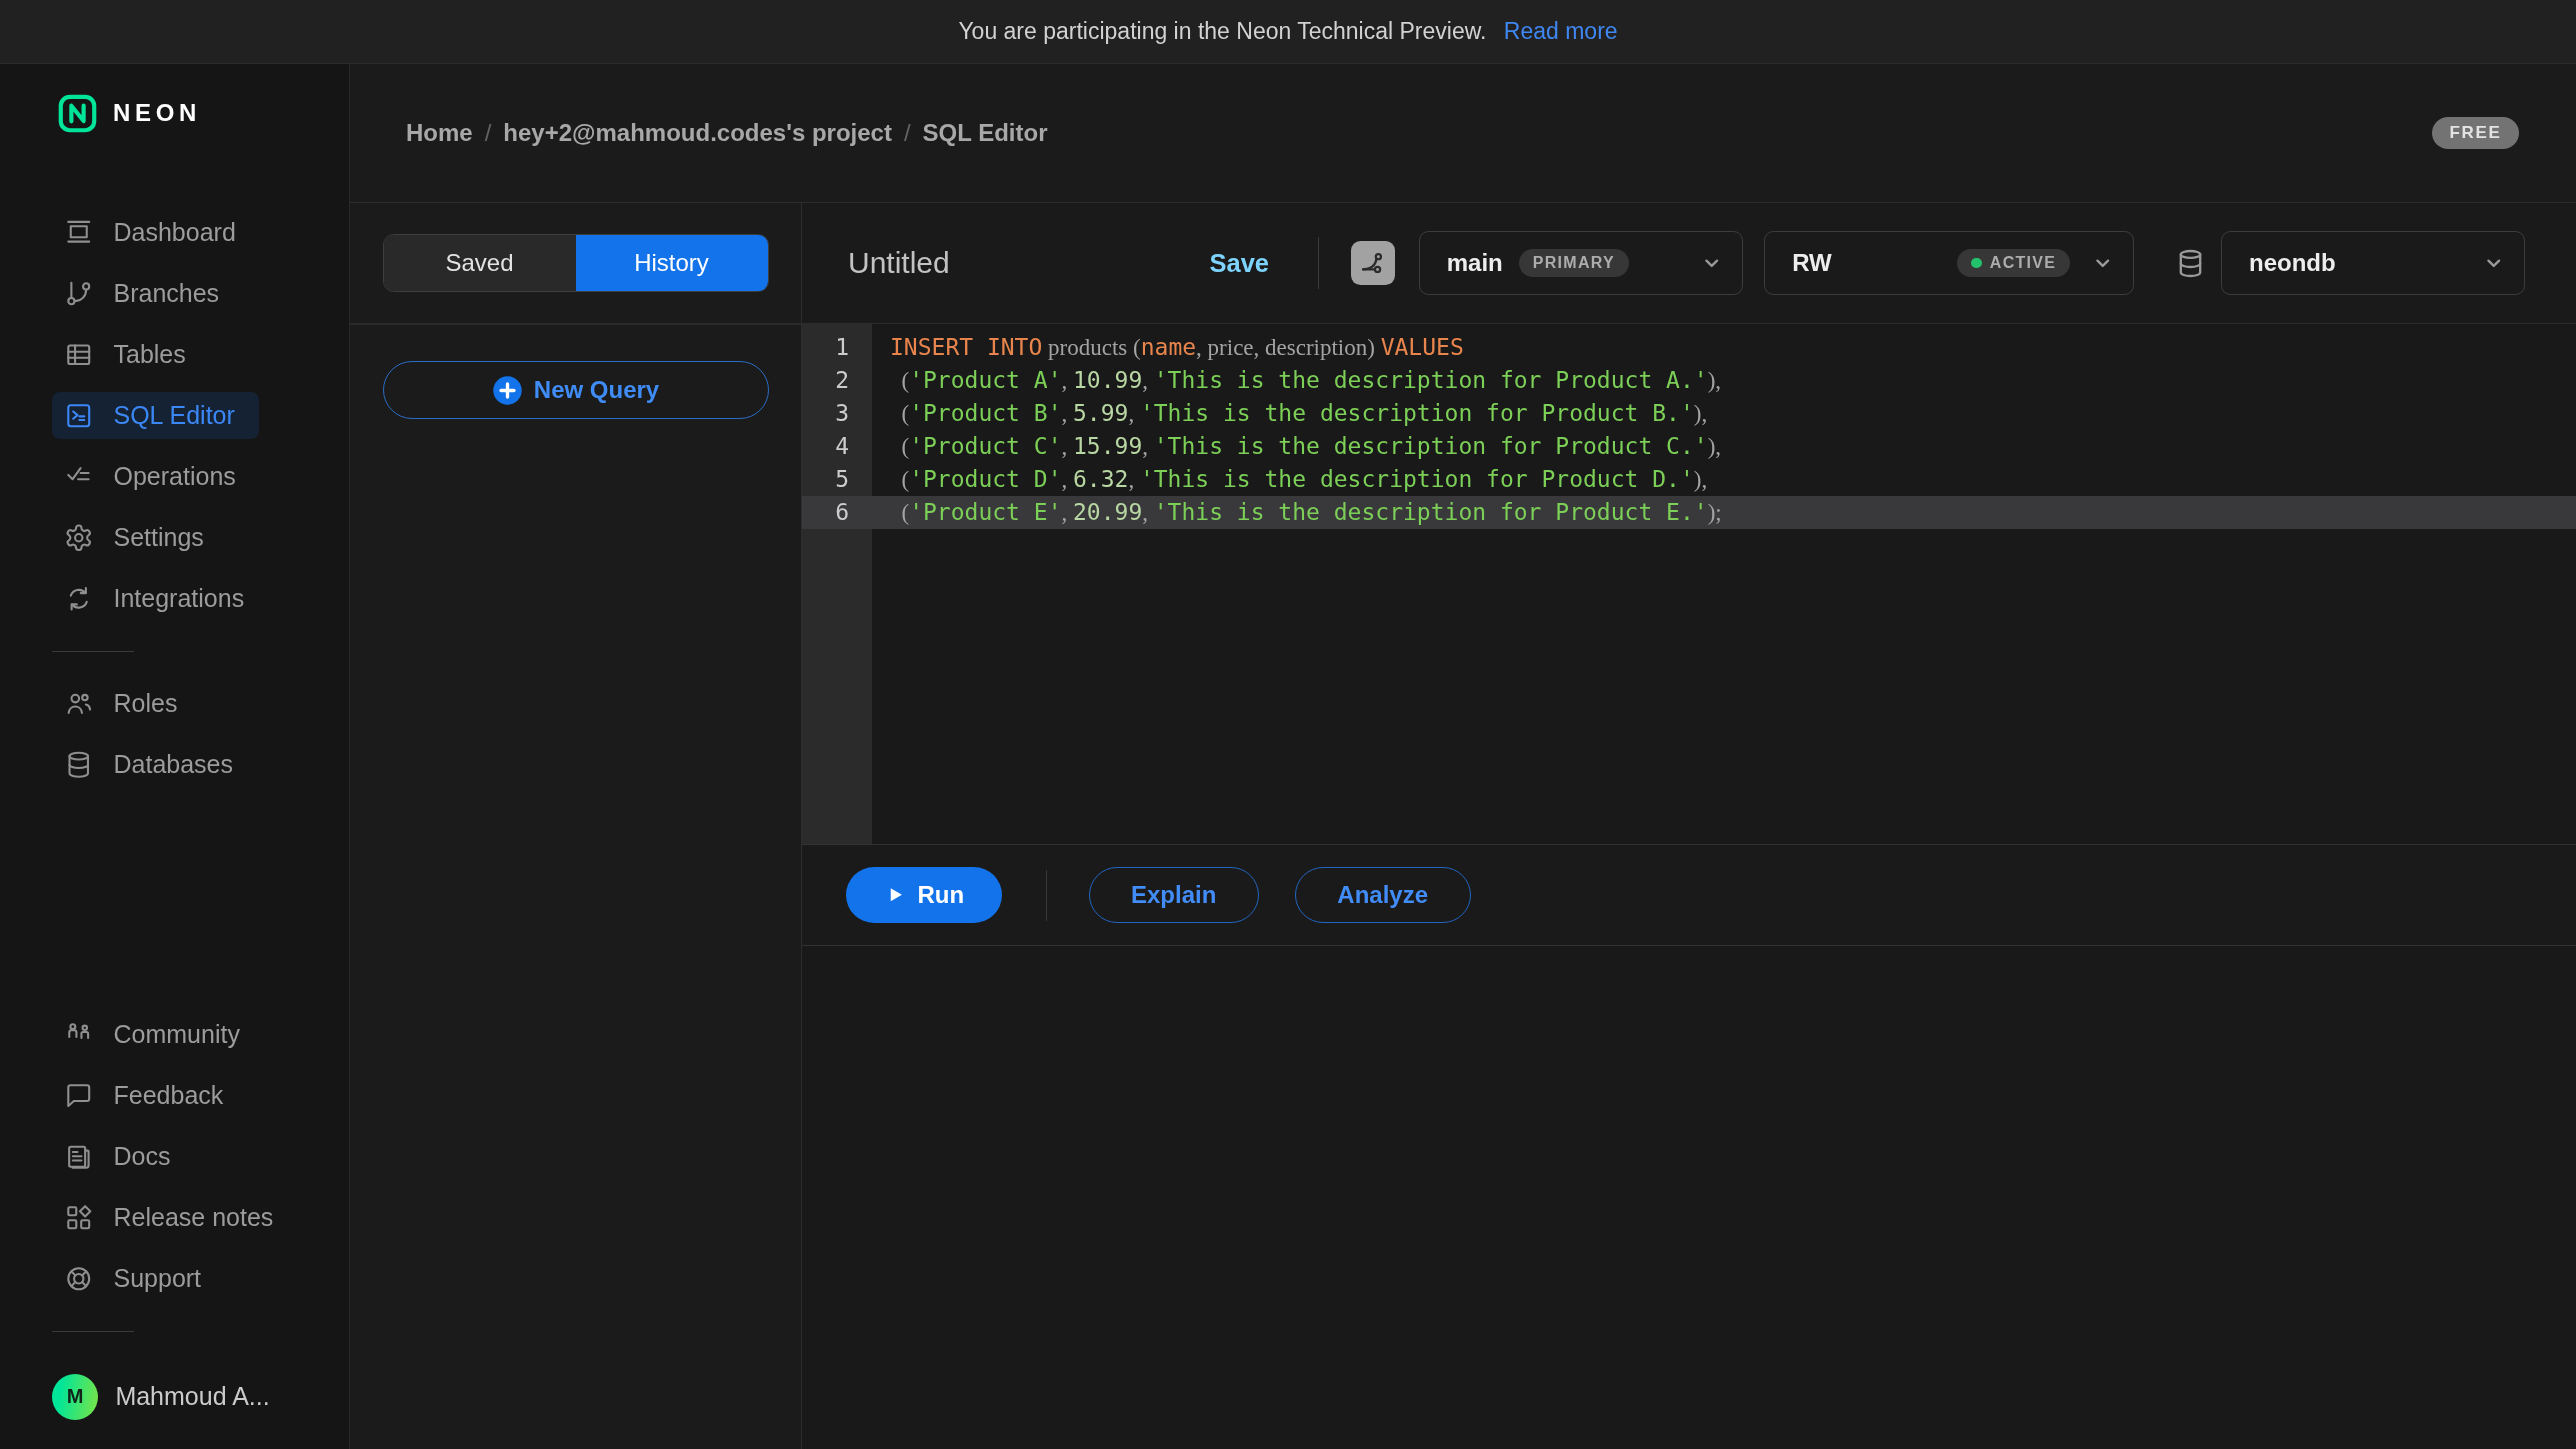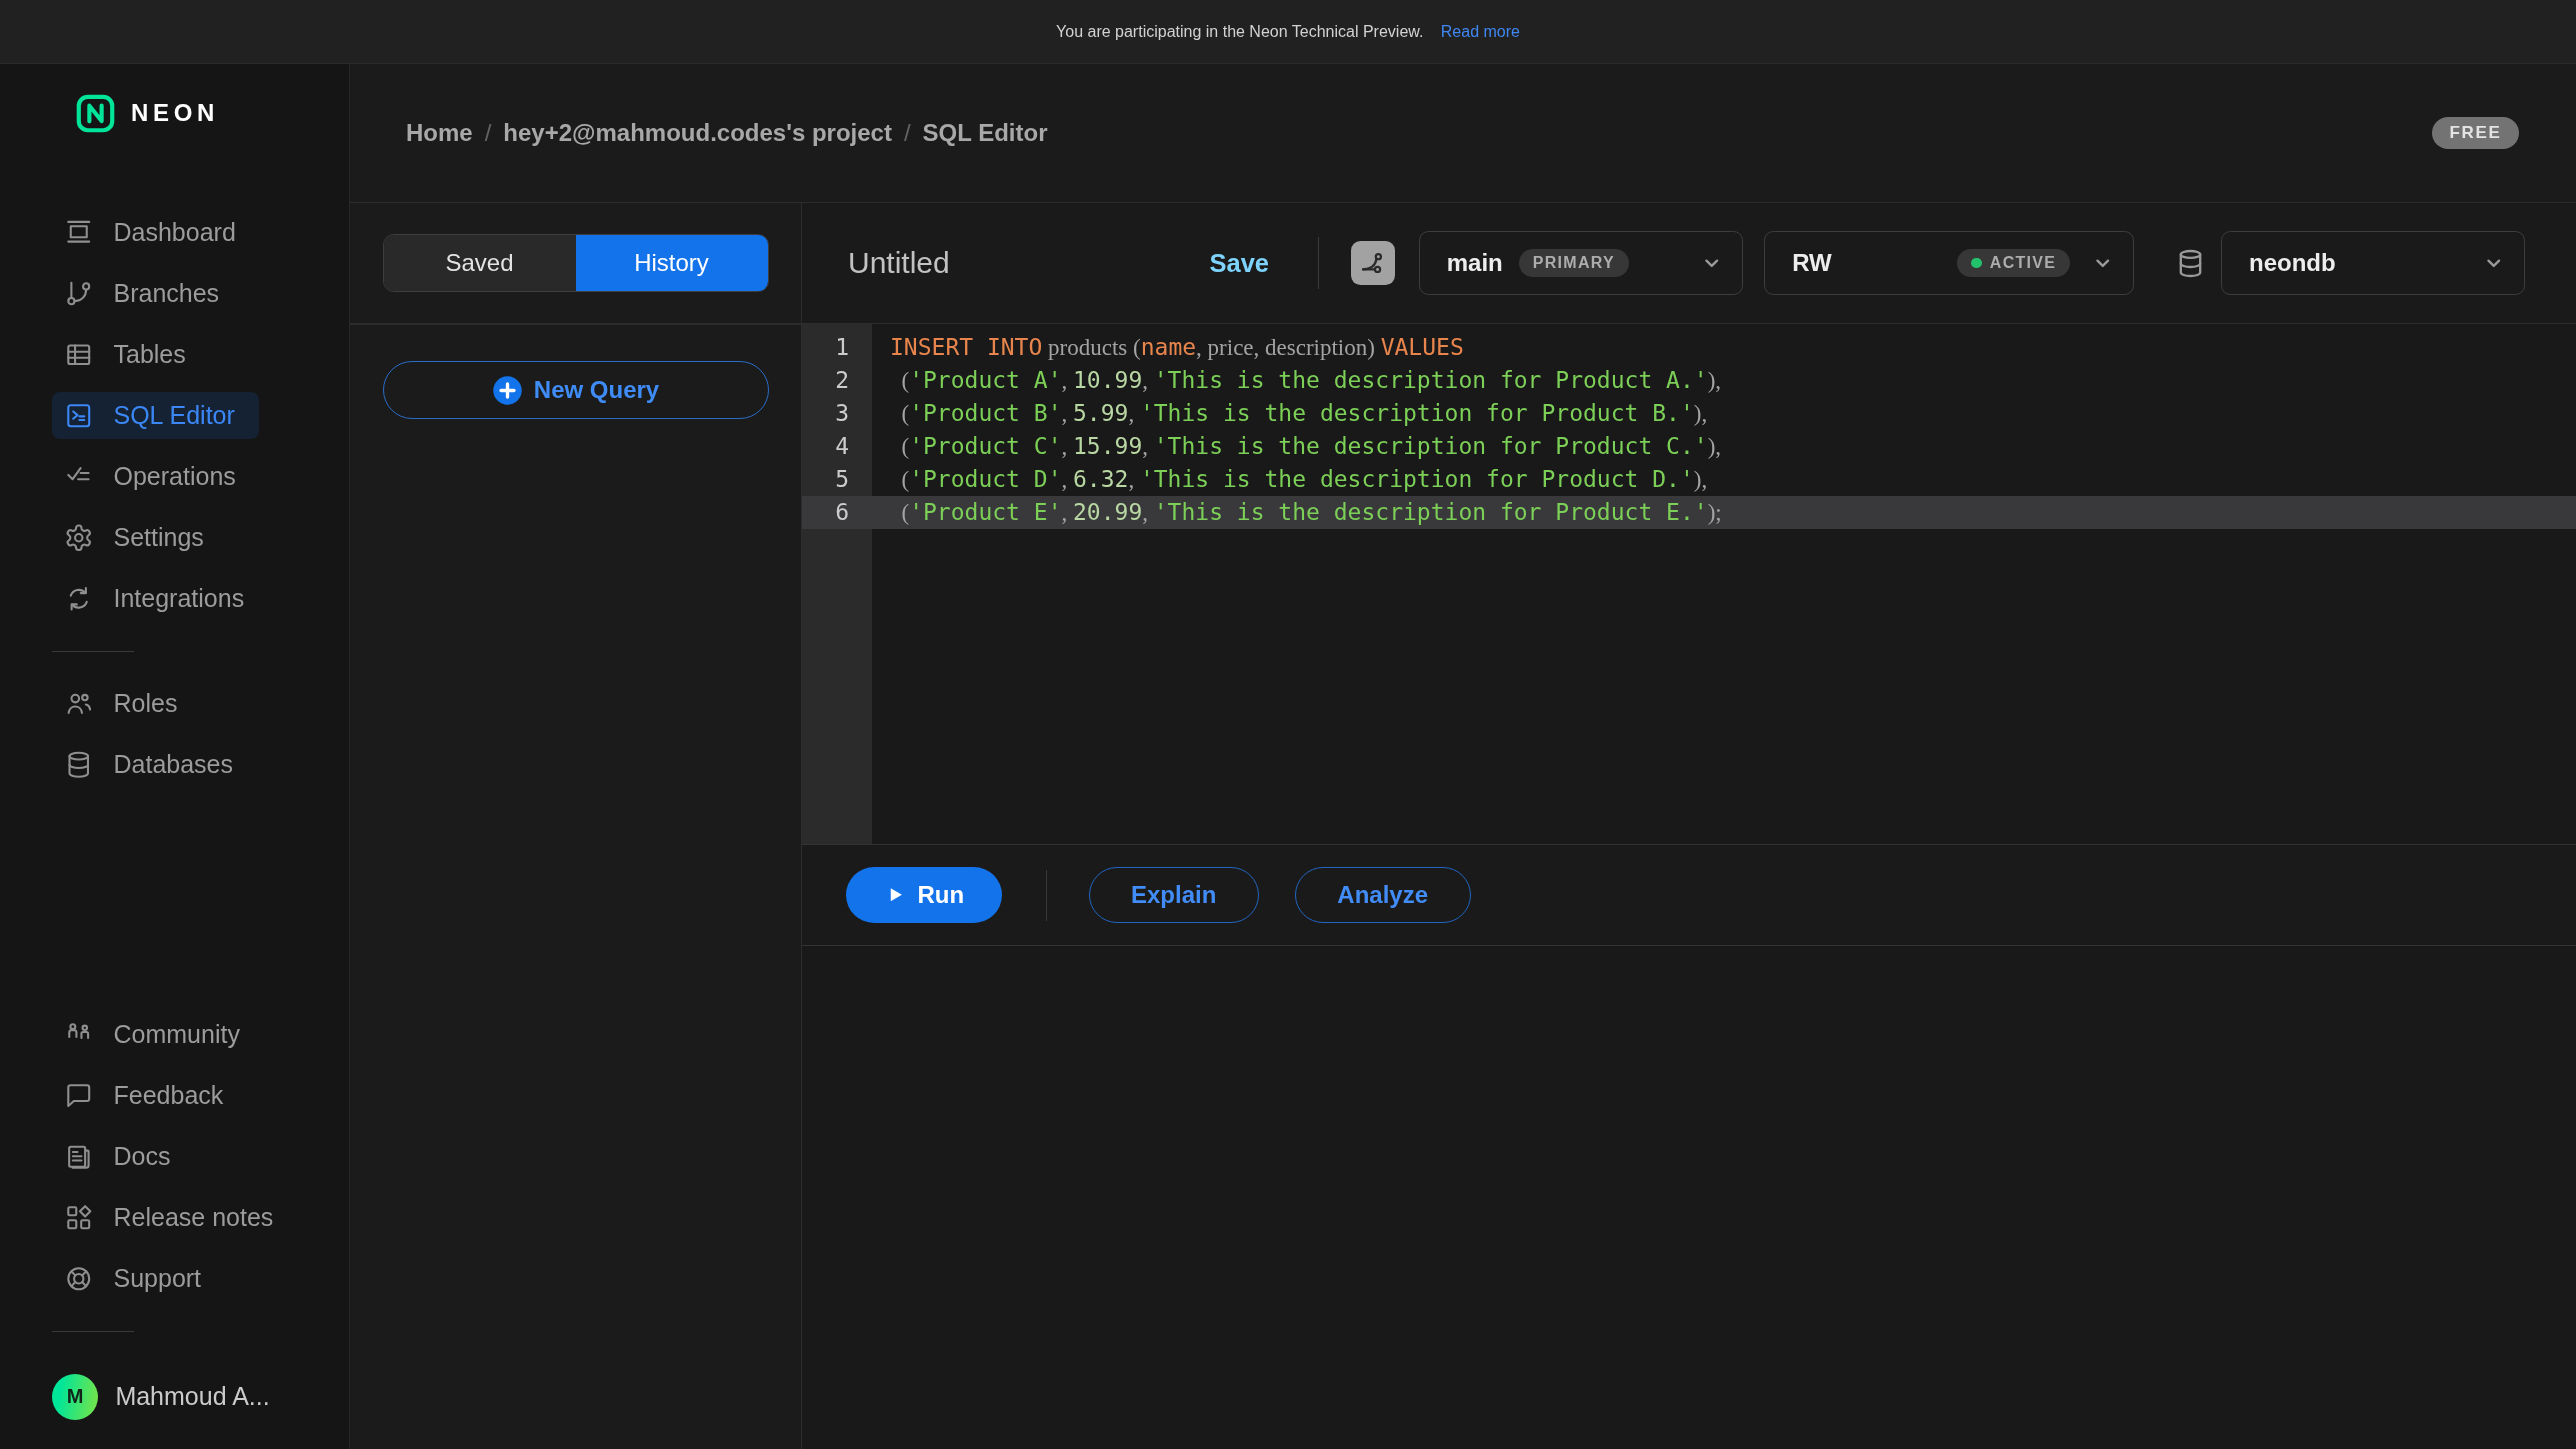--- a/index.html
+++ b/index.html
@@ -1,29 +1,29 @@
 <!DOCTYPE html>
 <html style="font-size:10.7px"><head>
 <meta charset="utf-8">
 <style>
   * { margin:0; padding:0; box-sizing:border-box; }
   html,body { width:2576px; height:1449px; background:#1a1a1a; font-family:"Liberation Sans", sans-serif; overflow:hidden; }
   body { display:flex; flex-direction:column; color:#d0d0d0; }
 
   
   .banner { height:64px; flex:0 0 64px; background:#212121; border-bottom:0.7px solid #2a2a2a;
-            display:flex; align-items:center; justify-content:center; font-size:16px; color:#d2d2d2; }
+            display:flex; align-items:center; justify-content:center; font-size:23px; color:#d2d2d2; }
   .banner a { color:#3f87f2; text-decoration:none; margin-left:17.4px; font-weight:500; cursor:pointer; }
 
   .shell { flex:1; display:flex; min-height:0; }
 
   
   .sidebar { width:350px; flex:0 0 350px; background:#151515; border-right:0.7px solid #272727;
              display:flex; flex-direction:column; padding-top:24px; }
-  .logo-row { display:flex; align-items:center; gap:16px; padding-left:76px; height:50px; margin-bottom:64px; cursor:pointer; }
+  .logo-row { display:flex; align-items:center; gap:16px; padding-left:58px; height:50px; margin-bottom:64px; cursor:pointer; }
   .logo-mark svg { width:39px; height:39px; display:block; }
   .wordmark { color:#ffffff; font-size:24px; font-weight:700; letter-spacing:4.7px; }
 
   .nav { display:flex; flex-direction:column; }
   .nav-item { display:flex; align-items:center; gap:20px; height:47px; margin:6.7px 27px 7.4px 52px;
               padding:0 24px 0 12px; border-radius:8px; color:#9c9c9c; font-size:25px; cursor:pointer; width:fit-content; }
   .nav-item .nav-ico { width:29.5px; height:29.5px; flex:0 0 29.5px; color:#8f8f8f; }
   .nav-item .nav-ico svg { width:29.5px; height:29.5px; display:block; }
   .nav-item.active { background:rgba(19,115,234,0.14); color:#3b87f5; }
   .nav-item.active .nav-ico { color:#3b87f5; }

